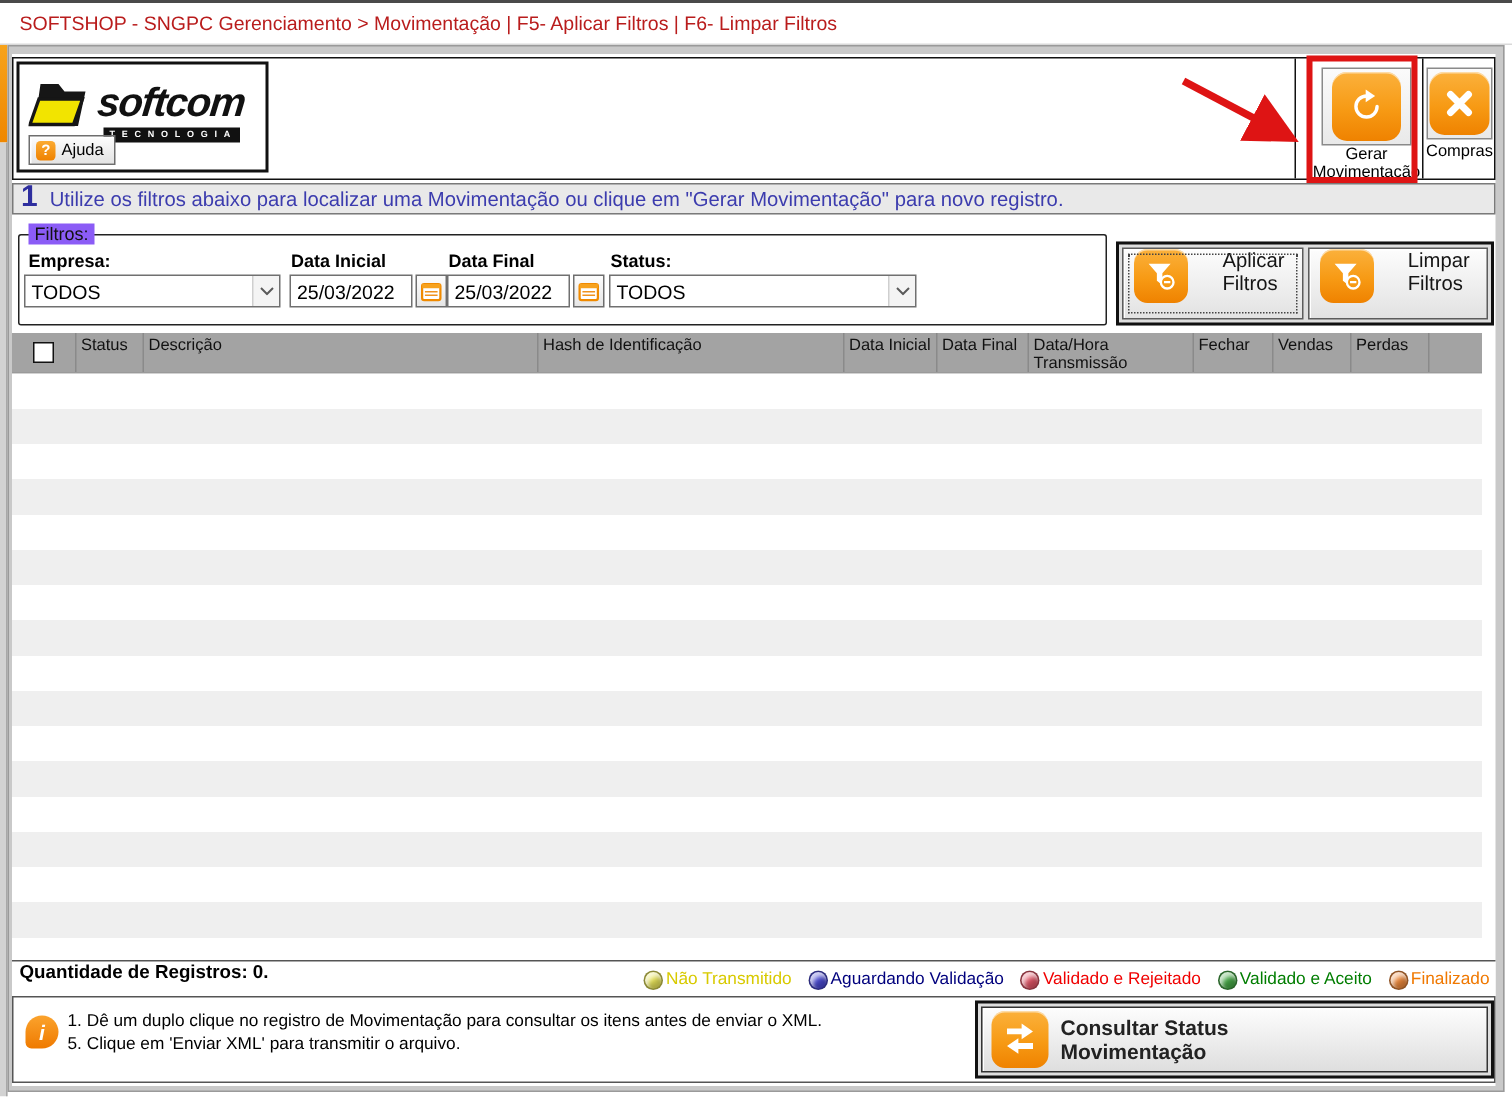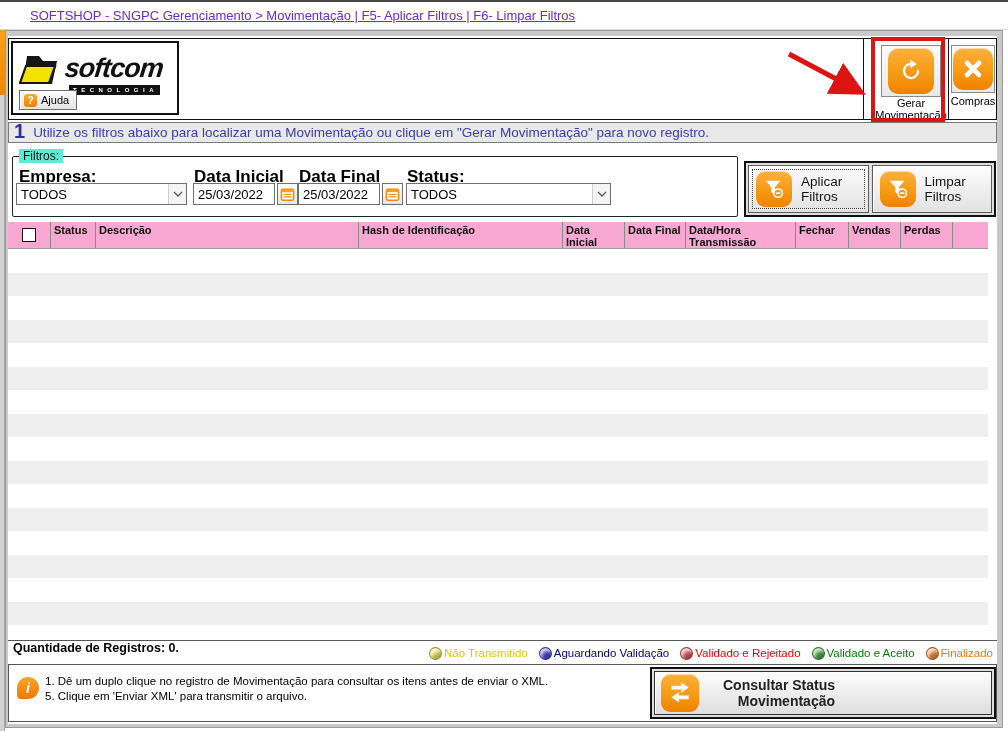--- a/index.html
+++ b/index.html
@@ -2,21 +2,21 @@
 <html><head>
 <meta charset="utf-8">
 <style>
   * { margin:0; padding:0; box-sizing:border-box; }
   html,body { width:1008px; height:731px; background:#fff; font-family:"Liberation Sans", sans-serif; overflow:hidden; }
   #stage { position:relative; width:1008px; height:731px; background:#fff; }
 
   
   .titlebar { position:absolute; left:0; top:0; width:1008px; height:30px; background:#fff;
               border-top:2px solid #4a4a4a; border-bottom:1px solid #d9d9d9; display:flex; align-items:center; }
-  .titlebar-text { margin-left:30px; font-size:13px; color:#6d28d9;text-decoration:underline; }
+  .titlebar-text { margin-left:13px; font-size:13px; color:#b91c1c; }
   .frame { position:absolute; left:5px; top:30px; width:998px; height:698px; background:#c9c9c9; border:1px solid #9a9a9a; }
   .content { position:absolute; left:8px; top:36px; width:989px; height:688px; background:#fff; }
   .edge-orange { position:absolute; left:0; top:30px; width:5px; height:65px; background:linear-gradient(180deg,#f7a31b,#ef8700); }
   .edge-gray { position:absolute; left:0; top:95px; width:5px; height:636px; background:#d2d2d2; border-right:1px solid #a8a8a8; }
 
   
   .header { position:absolute; left:8px; top:38px; width:989px; height:82px; background:#fff; border:1px solid #111; }
   .logo-box { position:absolute; left:2px; top:2px; width:168px; height:74px; border:2px solid #111; background:#fff; }
   .folder-icon { position:absolute; left:6px; top:8px; }
   .logo-word { position:absolute; left:52px; top:10px; font-size:27px; font-weight:bold; font-style:italic; color:#111; letter-spacing:-1px; transform:skewX(-6deg); }
@@ -37,39 +37,39 @@
   .red-arrow { position:absolute; left:0; top:0; z-index:30; pointer-events:none; }
 
   
   .instruction { position:absolute; left:8px; top:122px; width:989px; height:21px; background:#e9e9e9; border:1px solid #7a7a7a;
                  display:flex; align-items:center; }
   .step-num { font-size:20px; font-weight:bold; color:#2e2e9e; margin:0 8px 2px 5px; }
   .step-text { font-size:13.5px; color:#3c3cae; }
 
   
   .filters-group { position:absolute; left:12px; top:156px; width:726px; height:61px; border:1px solid #222; border-radius:2px; }
-  .filters-legend { position:absolute; left:6px; top:-8px; background:#5eead4; padding:0 4px; font-size:12px; color:#111; }
-  .f-label { position:absolute; top:10px; font-size:17px; font-weight:bold; color:#000; }
+  .filters-legend { position:absolute; left:6px; top:-8px; background:#8b5cf6; padding:0 4px; font-size:12px; color:#111; }
+  .f-label { position:absolute; top:10px; font-size:12px; font-weight:bold; color:#000; }
   .combo { position:absolute; top:26px; height:22px; background:#fff; border:1px solid #707070; display:flex; align-items:center; cursor:pointer; }
   .combo-text { flex:1; font-size:13px; padding-left:4px; color:#000; }
   .combo-arrow { width:18px; height:100%; background:#f4f4f4; border-left:1px solid #cfcfcf; display:flex; align-items:center; justify-content:center; }
   .datefield { position:absolute; top:26px; height:22px; background:#fff; border:1px solid #707070; font-size:13px; display:flex; align-items:center; padding-left:4px; }
   .cal-btn { position:absolute; top:26px; width:21px; height:22px; background:linear-gradient(180deg,#fdfdfd,#e6e6e6);
              border:1px solid #6e6e6e; display:flex; align-items:center; justify-content:center; cursor:pointer; }
 
   .filter-btn-box { position:absolute; left:744px; top:161px; width:252px; height:56px; border:2px solid #111; background:#dedede; display:flex; gap:3px; padding:2px; }
-  .filter-btn { flex:1; display:flex; align-items:center; gap:9px; padding-left:7px; background:linear-gradient(180deg,#fdfdfd,#e2e2e2);
+  .filter-btn { flex:1; display:flex; align-items:flex-start; gap:23px; padding-left:7px; background:linear-gradient(180deg,#fdfdfd,#e2e2e2);
                 border:1px solid #5c5c5c; box-shadow:inset 1px 1px 0 #fff; cursor:pointer; position:relative; }
   .filter-btn.focused::after { content:""; position:absolute; inset:3px; border:1px dotted #444; pointer-events:none; }
   .filter-btn .orange-tile { width:36px; height:36px; border-radius:9px; }
   .filter-btn-text { font-size:13.5px; color:#151515; line-height:15px; }
 
   
-  .grid-header { position:absolute; left:8px; top:222px; width:980px; height:27px; background:#f9a8d4; border-bottom:1px solid #9a9a9a;
-                 display:grid; grid-template-columns:42px 45px 263px 204px 62px 61px 110px 53px 52px 52px 36px;font-weight:bold; }
+  .grid-header { position:absolute; left:8px; top:222px; width:980px; height:27px; background:#a3a3a3; border-bottom:1px solid #9a9a9a;
+                 display:grid; grid-template-columns:42px 45px 263px 204px 62px 61px 110px 53px 52px 52px 36px; }
   .th { font-size:11px; color:#111; padding:2px 3px; line-height:12px; border-left:1px solid #8a8a8a; overflow:hidden; }
   .th:first-child { border-left:none; display:flex; align-items:center; justify-content:center; }
   .hdr-checkbox { width:14px; height:14px; background:#fff; border:1px solid #111; cursor:pointer; }
   .grid-body { position:absolute; left:8px; top:249px; width:980px; height:391px;
                background:repeating-linear-gradient(180deg,#ffffff 0 23.5px,#efefef 23.5px 47px); }
 
   
   .statusbar { position:absolute; left:8px; top:640px; width:989px; height:24px; background:#fff; border-top:1px solid #555;
                display:flex; align-items:flex-start; }
   .count-text { font-size:12.5px; font-weight:bold; color:#000; margin-left:5px; }
@@ -79,22 +79,22 @@
                 box-shadow:inset 2px 3px 3px rgba(255,255,255,.75), inset -2px -3px 4px rgba(0,0,0,.28); }
   .legend-label { font-size:11.5px; }
 
   
   .footer-box { position:absolute; left:8px; top:664px; width:989px; height:58px; background:#fff; border:1px solid #555; }
   .info-icon { position:absolute; left:8px; top:12px; width:22px; height:22px; border-radius:50% 50% 50% 4px;
                background:linear-gradient(180deg,#fba32d,#ef7a00); color:#fff; font-size:14px; font-weight:bold; font-style:italic;
                display:flex; align-items:center; justify-content:center; }
   .notes { position:absolute; left:36px; top:9px; font-size:11.5px; color:#000; line-height:15px; }
   .footer-btn-box { position:absolute; left:641px; top:2px; width:346px; height:52px; border:2px solid #111; background:#dedede; display:flex; gap:3px; padding:2px; }
-  .footer-btn { flex:1; display:flex; align-items:center; gap:24px; padding-left:6px; background:linear-gradient(180deg,#fdfdfd,#dedede);
-                border:1px solid #333; box-shadow:inset 1px 1px 0 #fff; cursor:pointer;text-align:right; }
+  .footer-btn { flex:1; display:flex; align-items:center; gap:8px; padding-left:6px; background:linear-gradient(180deg,#fdfdfd,#dedede);
+                border:1px solid #333; box-shadow:inset 1px 1px 0 #fff; cursor:pointer; }
   .footer-btn .orange-tile { width:38px; height:38px; border-radius:9px; }
   .footer-btn-text { font-size:14px; font-weight:bold; color:#222; line-height:16px; }
 </style>
 </head>
 <body>
 
 <div id="stage">
 
   <div class="titlebar">
     <div class="titlebar-text">SOFTSHOP - SNGPC Gerenciamento &gt; Movimentação | F5- Aplicar Filtros | F6- Limpar Filtros</div>

